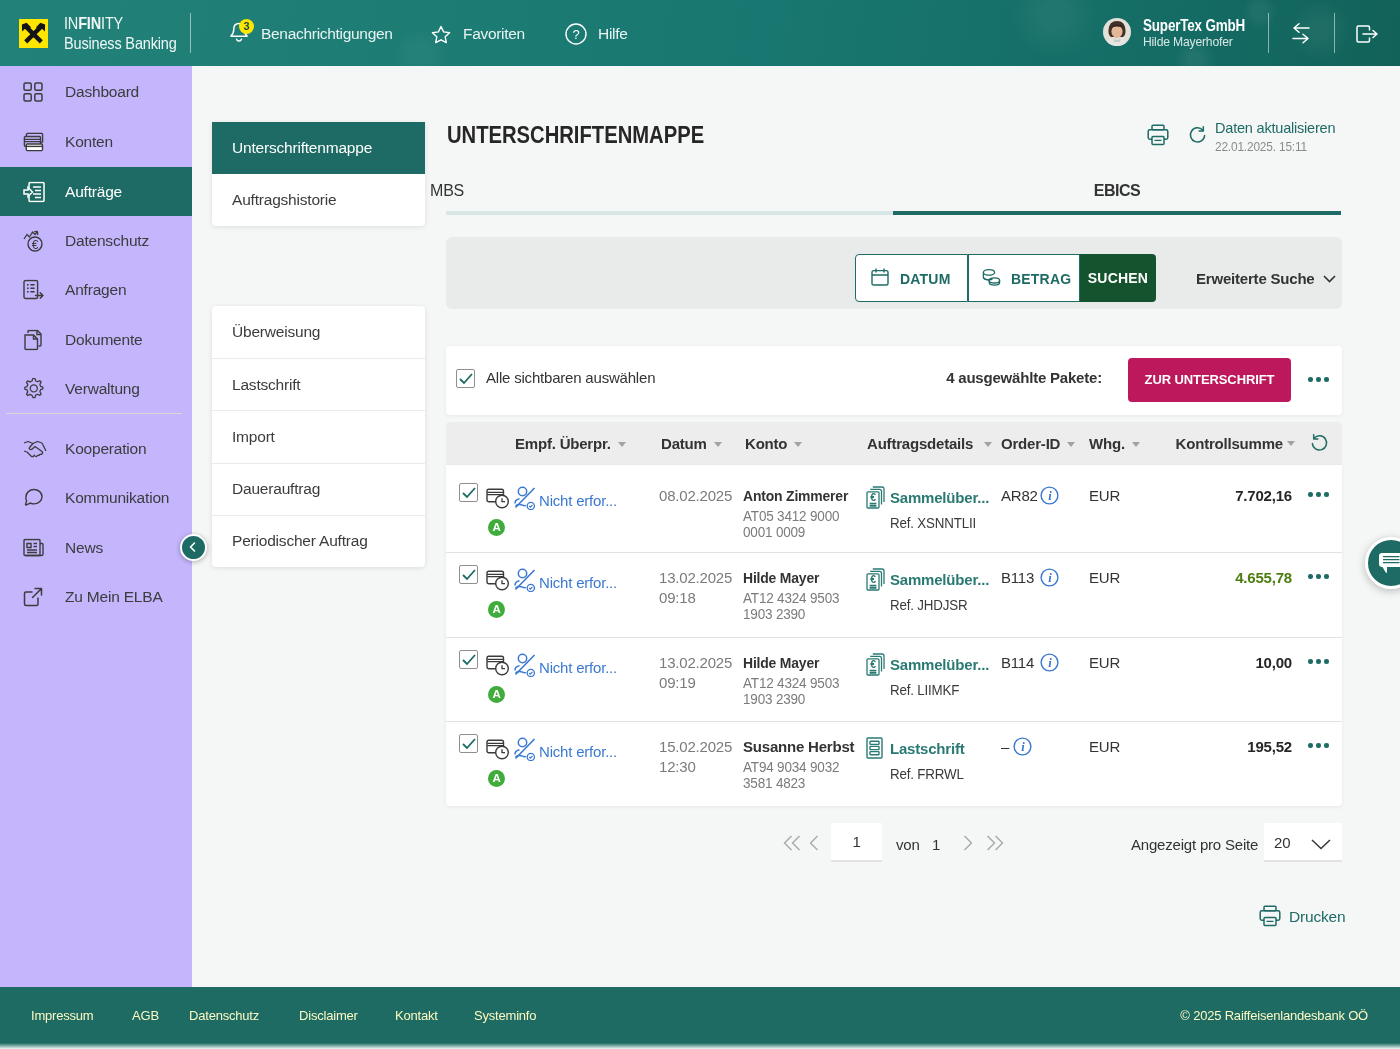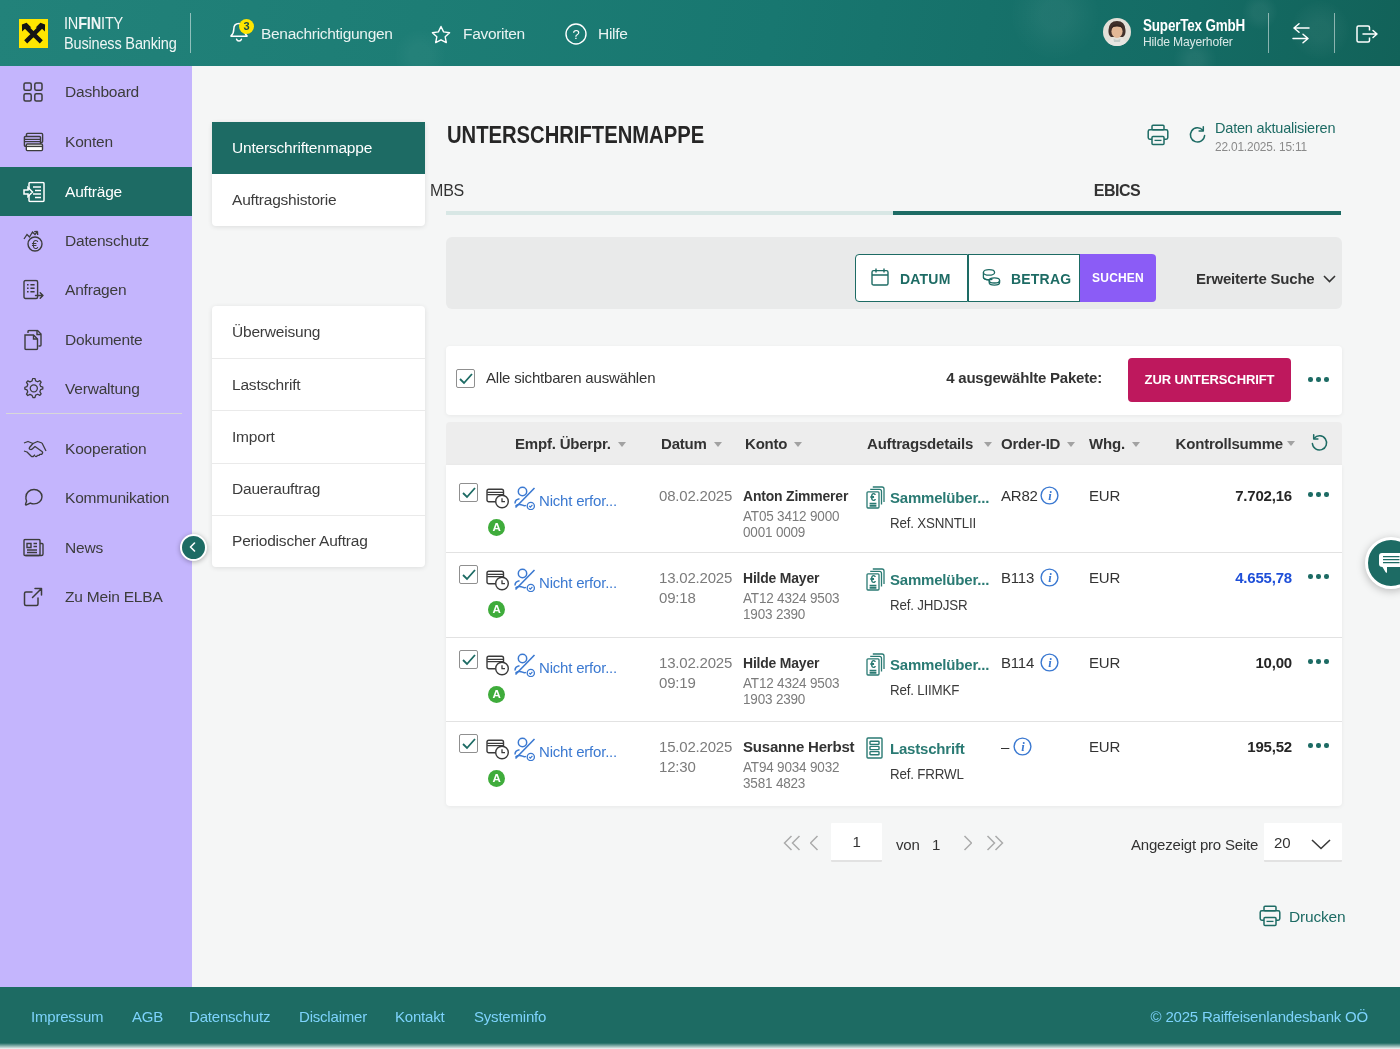--- a/index.html
+++ b/index.html
@@ -54,21 +54,21 @@
   .cell { position:absolute; white-space:nowrap; font-size:15px; color:#333; }
   .bold { font-weight:bold; }
   .gray { color:#7B7B7B; }
   .blue { color:#3B79D1; }
   .dots { position:absolute; width:24px; height:5px; }
   .dots i { position:absolute; top:0; width:4.5px; height:4.5px; border-radius:50%; background:#1D6B64; }
   .dots i:nth-child(1){left:0} .dots i:nth-child(2){left:8px} .dots i:nth-child(3){left:16px}
   .abadge { position:absolute; width:17px; height:17px; border-radius:50%; background:#3FAC3B; color:#fff; font-size:11.5px; font-weight:bold; text-align:center; line-height:17px; }
   
   #footer { position:absolute; left:0; top:987px; width:1400px; height:62px; background:#1D6B63; }
-  #footer .flink { position:absolute; top:21px; font-size:15px; color:#7dd3fc; }
+  #footer .flink { position:absolute; top:21px; font-size:13px; color:#fef9c3; }
   #footerfade { position:absolute; left:0; top:1043px; width:1400px; height:6px; background:linear-gradient(to bottom, rgba(255,255,255,0), rgba(255,255,255,.95)); }
 </style>
 </head>
 <body>
 
 <div id="header">
 
   <svg class="abs" style="left:19px;top:19px" width="29" height="29" viewBox="0 0 29 29">
     <rect width="29" height="29" fill="#FFE600"></rect>
     <g stroke="#141414" stroke-width="4.3" fill="none">
@@ -317,21 +317,21 @@
       <g fill="none" stroke="#1D6B64" stroke-width="1.3">
         <ellipse cx="7" cy="4.4" rx="5.6" ry="2.8"></ellipse>
         <path d="M1.4 4.4 L1.4 9 Q1.4 11.8 7 11.8 Q9 11.8 10.4 11.4"></path>
         <path d="M1.4 9 Q1.4 11.8 7 11.8"></path>
         <ellipse cx="12.4" cy="12.4" rx="5.2" ry="2.6"></ellipse>
         <path d="M7.2 12.4 L7.2 14.6 Q7.2 17.2 12.4 17.2 Q17.6 17.2 17.6 14.6 L17.6 12.4"></path>
       </g>
     </svg>
     <span class="abs" style="left:42px;top:16px;font-size:14px;font-weight:bold;color:#1D6B64;letter-spacing:.2px">BETRAG</span>
   </div>
-  <div class="abs" style="left:634px;top:17px;width:76px;height:48px;background:#8b5cf6;border-radius:0 4px 4px 0;text-align:center;line-height:48px;font-size:12px;font-weight:bold;color:#fff;letter-spacing:.2px">SUCHEN</div>
+  <div class="abs" style="left:634px;top:17px;width:76px;height:48px;background:#14532d;border-radius:0 4px 4px 0;text-align:center;line-height:48px;font-size:14px;font-weight:bold;color:#fff;letter-spacing:.2px">SUCHEN</div>
   <div class="abs" style="left:750px;top:33px;font-size:15px;font-weight:bold;color:#333">Erweiterte Suche</div>
   <svg class="abs" style="left:877px;top:38px" width="13" height="8" viewBox="0 0 13 8">
       <path d="M1 1 L6.5 6.5 L12 1" fill="none" stroke="#333" stroke-width="1.6"></path>
     </svg>
 </div>
 
 <div id="selectbar">
   <div class="checkbox" style="left:10px;top:23px">
     <svg width="14" height="12" viewBox="0 0 14 12">
         <path d="M1 6 L5 10 L13 1" fill="none" stroke="#1D6B64" stroke-width="1.8"></path>
@@ -458,21 +458,21 @@
   <path d="M3.6 17.6 L10.4 17.6 M3.6 19.8 L10.4 19.8" stroke="#2A7A73" stroke-width="1.7"></path>
   </svg>
   <span class="cell bold" style="left:444px;top:106px;color:#2A7A73">Sammelüber...</span>
   <span class="cell" style="left:444px;top:131px;color:#3A3A3A;transform:scaleX(.89);transform-origin:0 0">Ref. JHDJSR</span>
   <span class="cell" style="left:555px;top:104px">B113</span>
   <svg class="abs" style="left:594px;top:103px" width="19" height="19" viewBox="0 0 19 19">
   <circle cx="9.5" cy="9.5" r="8.4" fill="none" stroke="#3B79D1" stroke-width="1.4"></circle>
   <text x="10" y="14" text-anchor="middle" font-size="12.5" font-style="italic" font-weight="bold" fill="#3B79D1" font-family="Liberation Serif">i</text>
   </svg>
   <span class="cell" style="left:643px;top:104px">EUR</span>
-  <span class="cell bold" style="right:50px;top:104px;color:#1d4ed8">4.655,78</span>
+  <span class="cell bold" style="right:50px;top:104px;color:#4d7c0f">4.655,78</span>
   <div class="dots" style="left:862px;top:109px">
       <i></i>
       <i></i>
       <i></i>
     </div>
 
   <div class="checkbox" style="left:13px;top:185px">
       <svg width="14" height="12" viewBox="0 0 14 12">
         <path d="M1 6 L5 10 L13 1" fill="none" stroke="#1D6B64" stroke-width="1.8"></path>
       </svg>

